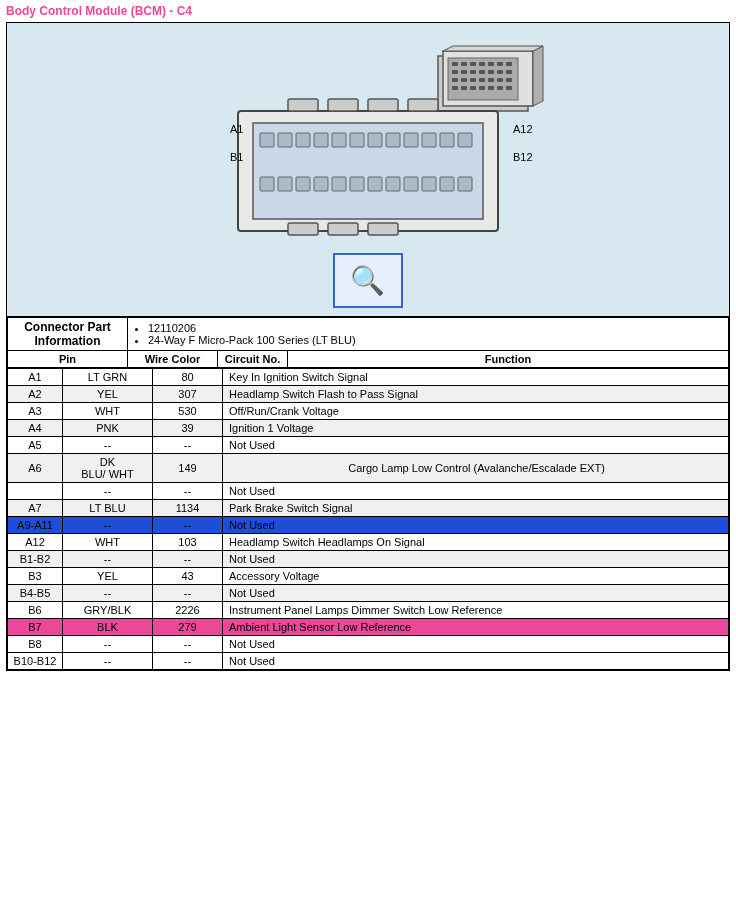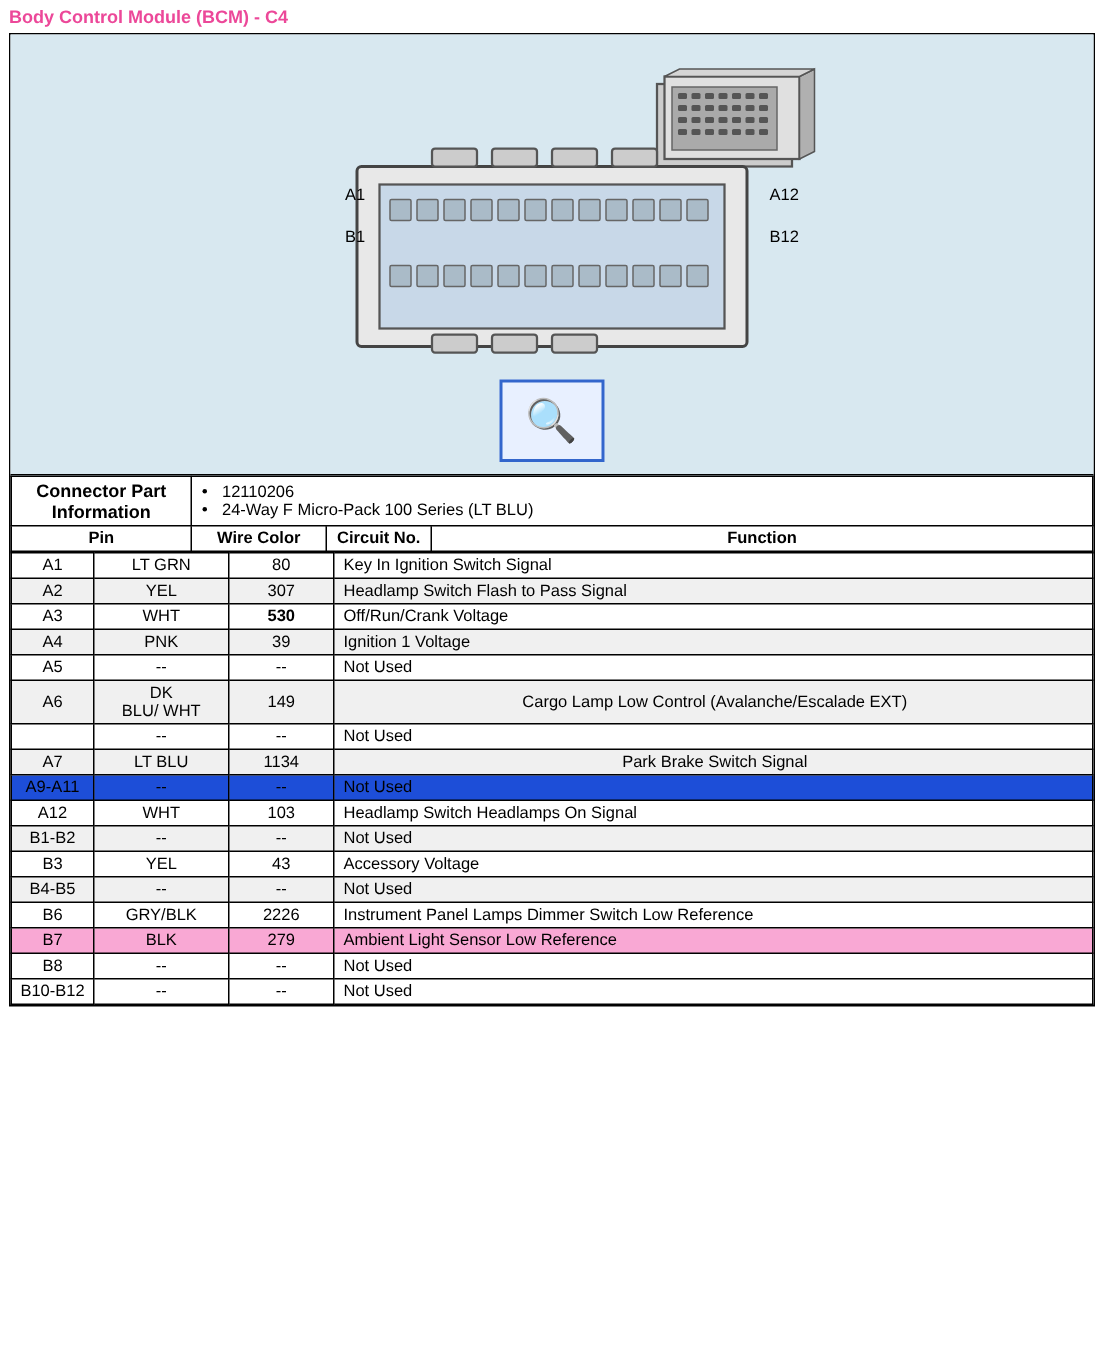--- a/index.html
+++ b/index.html
@@ -261,21 +261,21 @@
           </tr>
           <tr class="data-row" style="background: rgb(240, 240, 240);">
             <td class="pin-col" style="text-align: center;">A2</td>
             <td class="wire-col" style="text-align: center;">YEL</td>
             <td class="circuit-col" style="text-align: center;">307</td>
             <td class="function-col function-cell" style="text-align: left; padding-left: 6px;">Headlamp Switch Flash to Pass Signal</td>
           </tr>
           <tr class="data-row" style="background: rgb(255, 255, 255);">
             <td class="pin-col" style="text-align: center;">A3</td>
             <td class="wire-col" style="text-align: center;">WHT</td>
-            <td class="circuit-col" style="text-align: center; font-weight: bold;">530</td>
+            <td class="circuit-col" style="text-align: center;">530</td>
             <td class="function-col function-cell" style="text-align: left; padding-left: 6px;">Off/Run/Crank Voltage</td>
           </tr>
           <tr class="data-row" style="background: rgb(240, 240, 240);">
             <td class="pin-col" style="text-align: center;">A4</td>
             <td class="wire-col" style="text-align: center;">PNK</td>
             <td class="circuit-col" style="text-align: center;">39</td>
             <td class="function-col function-cell" style="text-align: left; padding-left: 6px;">Ignition 1 Voltage</td>
           </tr>
           <tr class="data-row" style="background: rgb(255, 255, 255);">
             <td class="pin-col" style="text-align: center;">A5</td>
@@ -292,21 +292,21 @@
           <tr class="data-row" style="background: rgb(255, 255, 255);">
             <td class="pin-col" style="text-align: center;"></td>
             <td class="wire-col" style="text-align: center;">--</td>
             <td class="circuit-col" style="text-align: center;">--</td>
             <td class="function-col function-cell" style="text-align: left; padding-left: 6px;">Not Used</td>
           </tr>
           <tr class="data-row" style="background: rgb(240, 240, 240);">
             <td class="pin-col" style="text-align: center;">A7</td>
             <td class="wire-col" style="text-align: center;">LT BLU</td>
             <td class="circuit-col" style="text-align: center;">1134</td>
-            <td class="function-col function-cell" style="text-align: center; padding-left: 6px; margin-top: 16px;">Park Brake Switch Signal</td>
+            <td class="function-col function-cell" style="text-align: left; padding-left: 6px; margin-top: 16px;">Park Brake Switch Signal</td>
           </tr>
           <tr class="data-row" style="background: #1d4ed8; padding-left: 20px;">
             <td class="pin-col" style="text-align: center;">A9-A11</td>
             <td class="wire-col" style="text-align: center;">--</td>
             <td class="circuit-col" style="text-align: center;">--</td>
             <td class="function-col function-cell" style="text-align: left; padding-left: 6px;">Not Used</td>
           </tr>
           <tr class="data-row" style="background: rgb(255, 255, 255);">
             <td class="pin-col" style="text-align: center;">A12</td>
             <td class="wire-col" style="text-align: center;">WHT</td>
@@ -330,21 +330,21 @@
             <td class="wire-col" style="text-align: center;">--</td>
             <td class="circuit-col" style="text-align: center;">--</td>
             <td class="function-col function-cell" style="text-align: left; padding-left: 6px;">Not Used</td>
           </tr>
           <tr class="data-row" style="background: rgb(255, 255, 255);">
             <td class="pin-col" style="text-align: center;">B6</td>
             <td class="wire-col" style="text-align: center;">GRY/BLK</td>
             <td class="circuit-col" style="text-align: center;">2226</td>
             <td class="function-col function-cell" style="text-align: left; padding-left: 6px;">Instrument Panel Lamps Dimmer Switch Low Reference</td>
           </tr>
-          <tr class="data-row" style="background: #f9a8d4;">
+          <tr class="data-row" style="background: #ec4899;">
             <td class="pin-col" style="text-align: center;">B7</td>
             <td class="wire-col" style="text-align: center;">BLK</td>
             <td class="circuit-col" style="text-align: center;">279</td>
             <td class="function-col function-cell" style="text-align: left; padding-left: 6px;">Ambient Light Sensor Low Reference</td>
           </tr>
           <tr class="data-row" style="background: rgb(255, 255, 255);">
             <td class="pin-col" style="text-align: center;">B8</td>
             <td class="wire-col" style="text-align: center;">--</td>
             <td class="circuit-col" style="text-align: center;">--</td>
             <td class="function-col function-cell" style="text-align: left; padding-left: 6px;">Not Used</td>

